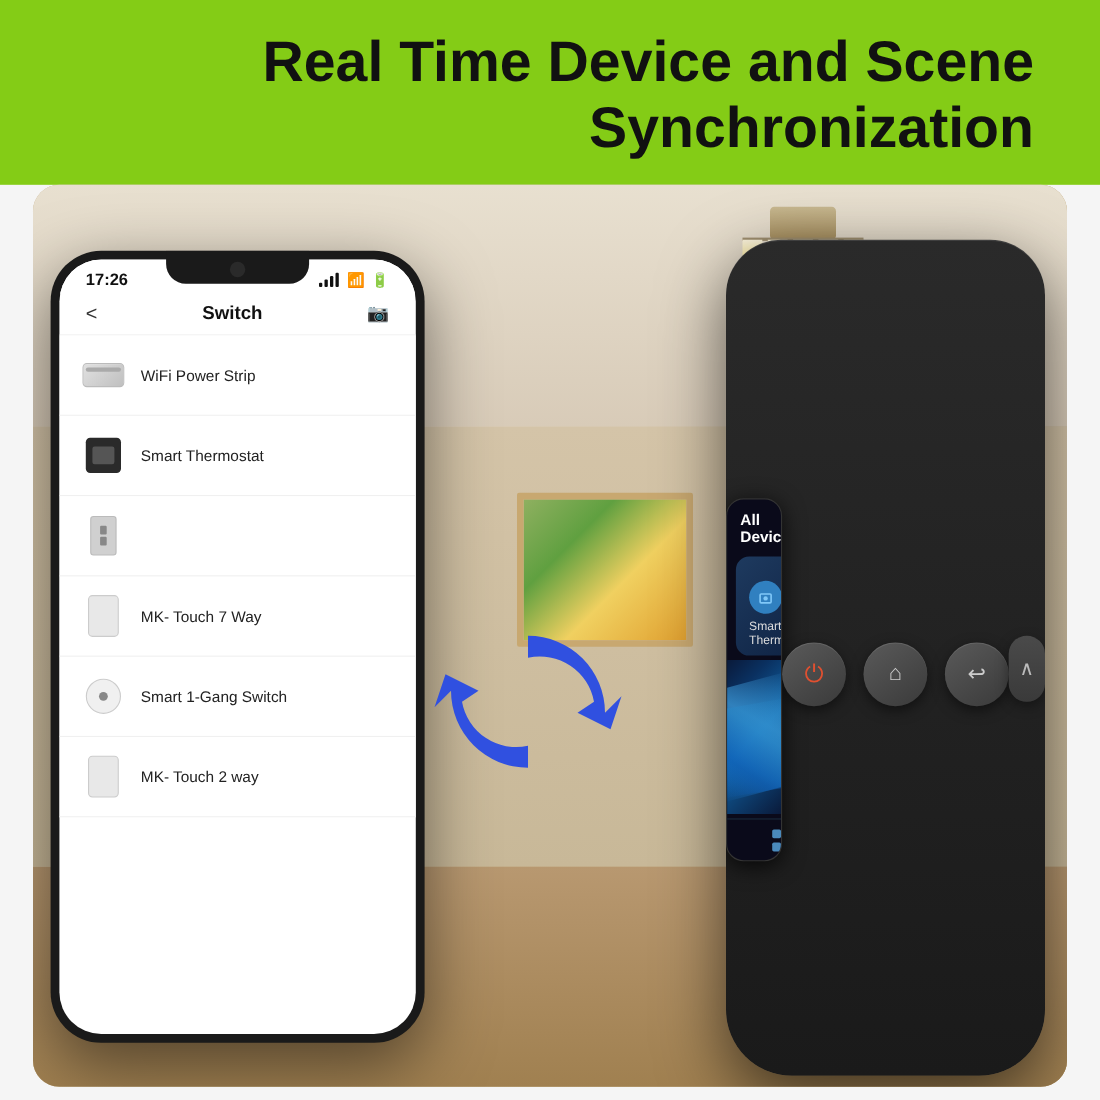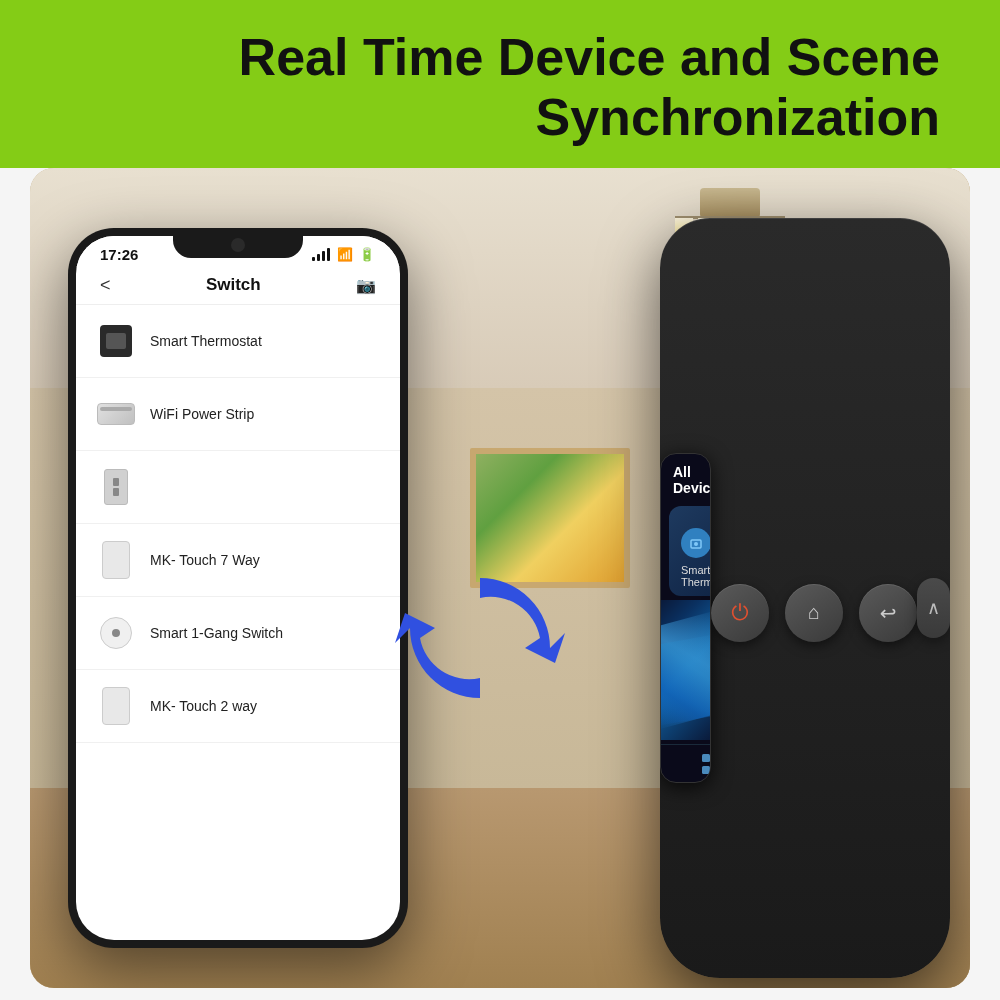--- a/index.html
+++ b/index.html
@@ -105,21 +105,21 @@
       height: 140px;
       background: linear-gradient(135deg, #8fb060 0%, #60a040 30%, #f0d060 60%, #e0a030 100%);
       border: 6px solid #c8a870;
       border-radius: 2px;
     }
 
     
     .phone {
       position: absolute;
       top: 60px;
-      left: 38px;
+      left: 16px;
       width: 340px;
       height: 720px;
       background: #1a1a1a;
       border-radius: 46px;
       box-shadow: 0 20px 60px rgba(0,0,0,0.5);
       overflow: hidden;
     }
     .phone-notch {
       position: absolute;
       top: 0;
@@ -535,32 +535,32 @@
       <div class="phone-nav-bar">
         <span class="phone-back-icon">&lt;</span>
         <span class="phone-nav-title">Switch</span>
         <span class="phone-scan-icon">📷</span>
       </div>
 
       <div class="phone-device-list">
 
         <div class="phone-device-item">
           <div class="device-icon-box">
+            <div class="device-icon-wifi-strip"></div>
+          </div>
+          <span class="device-label">WiFi Power Strip</span>
+        </div>
+
+        <div class="phone-device-item">
+          <div class="device-icon-box">
             <div class="device-icon-thermostat">
                 <div class="device-icon-thermostat-inner"></div>
               </div>
           </div>
           <span class="device-label">Smart Thermostat</span>
-        </div>
-
-        <div class="phone-device-item">
-          <div class="device-icon-box">
-            <div class="device-icon-wifi-strip"></div>
-          </div>
-          <span class="device-label">WiFi Power Strip</span>
         </div>
 
         <div class="phone-device-item">
           <div class="device-icon-box">
             <div class="device-icon-socket"></div>
           </div>
         </div>
 
         <div class="phone-device-item">
           <div class="device-icon-box">

